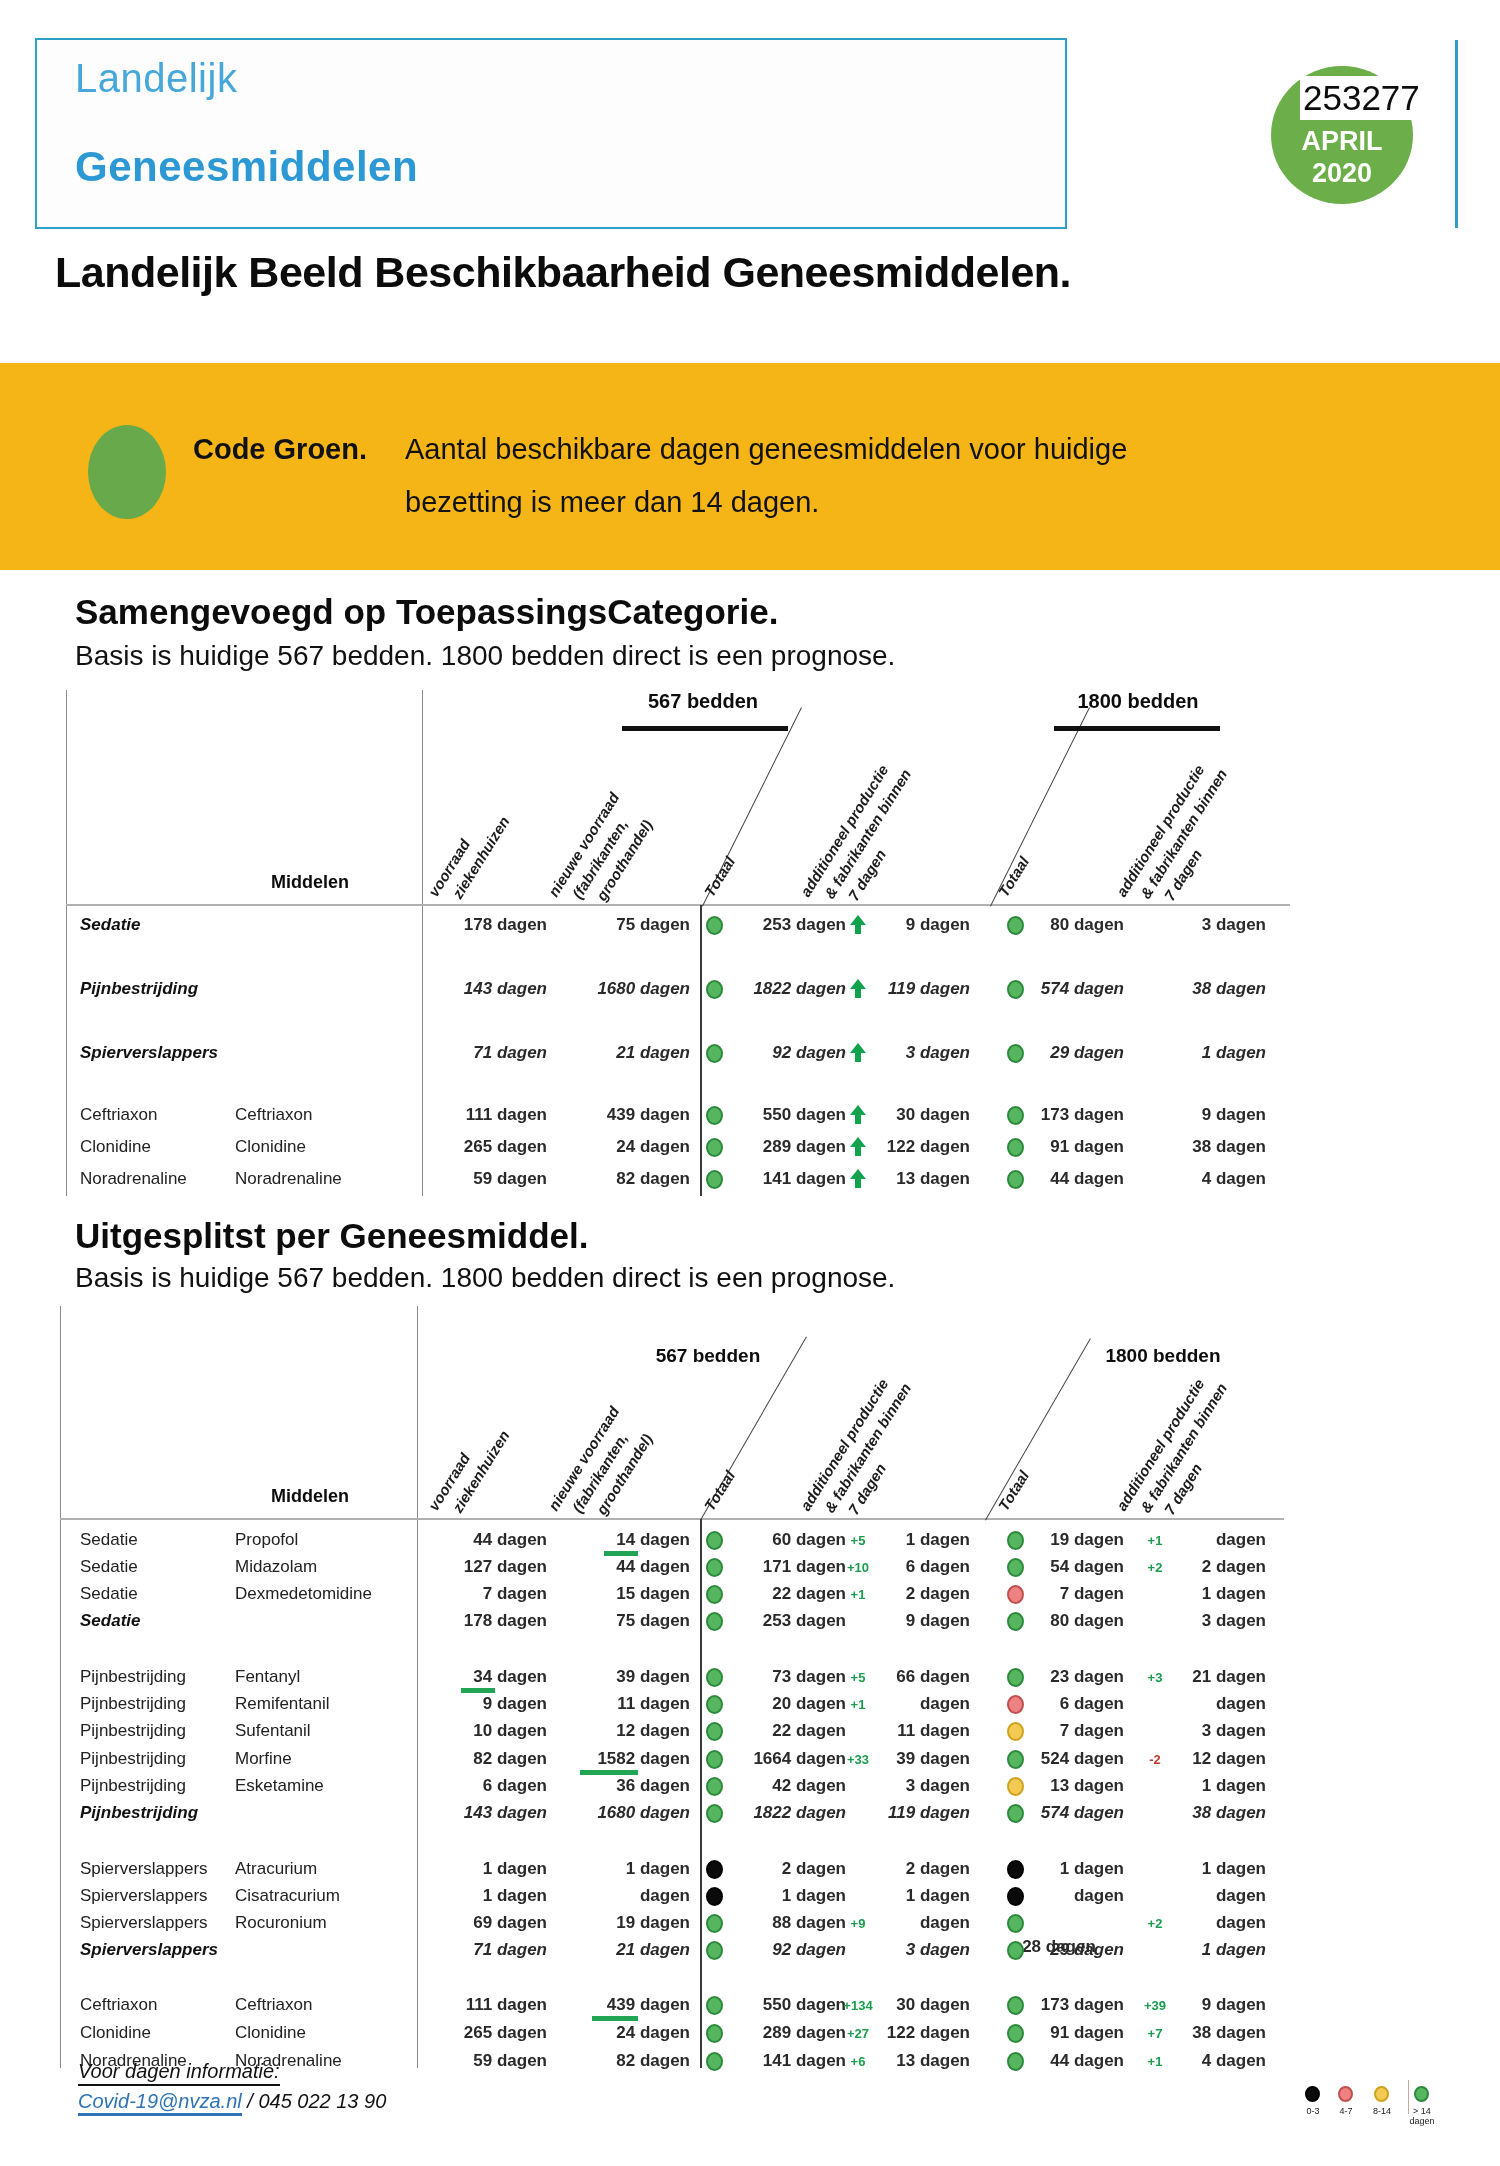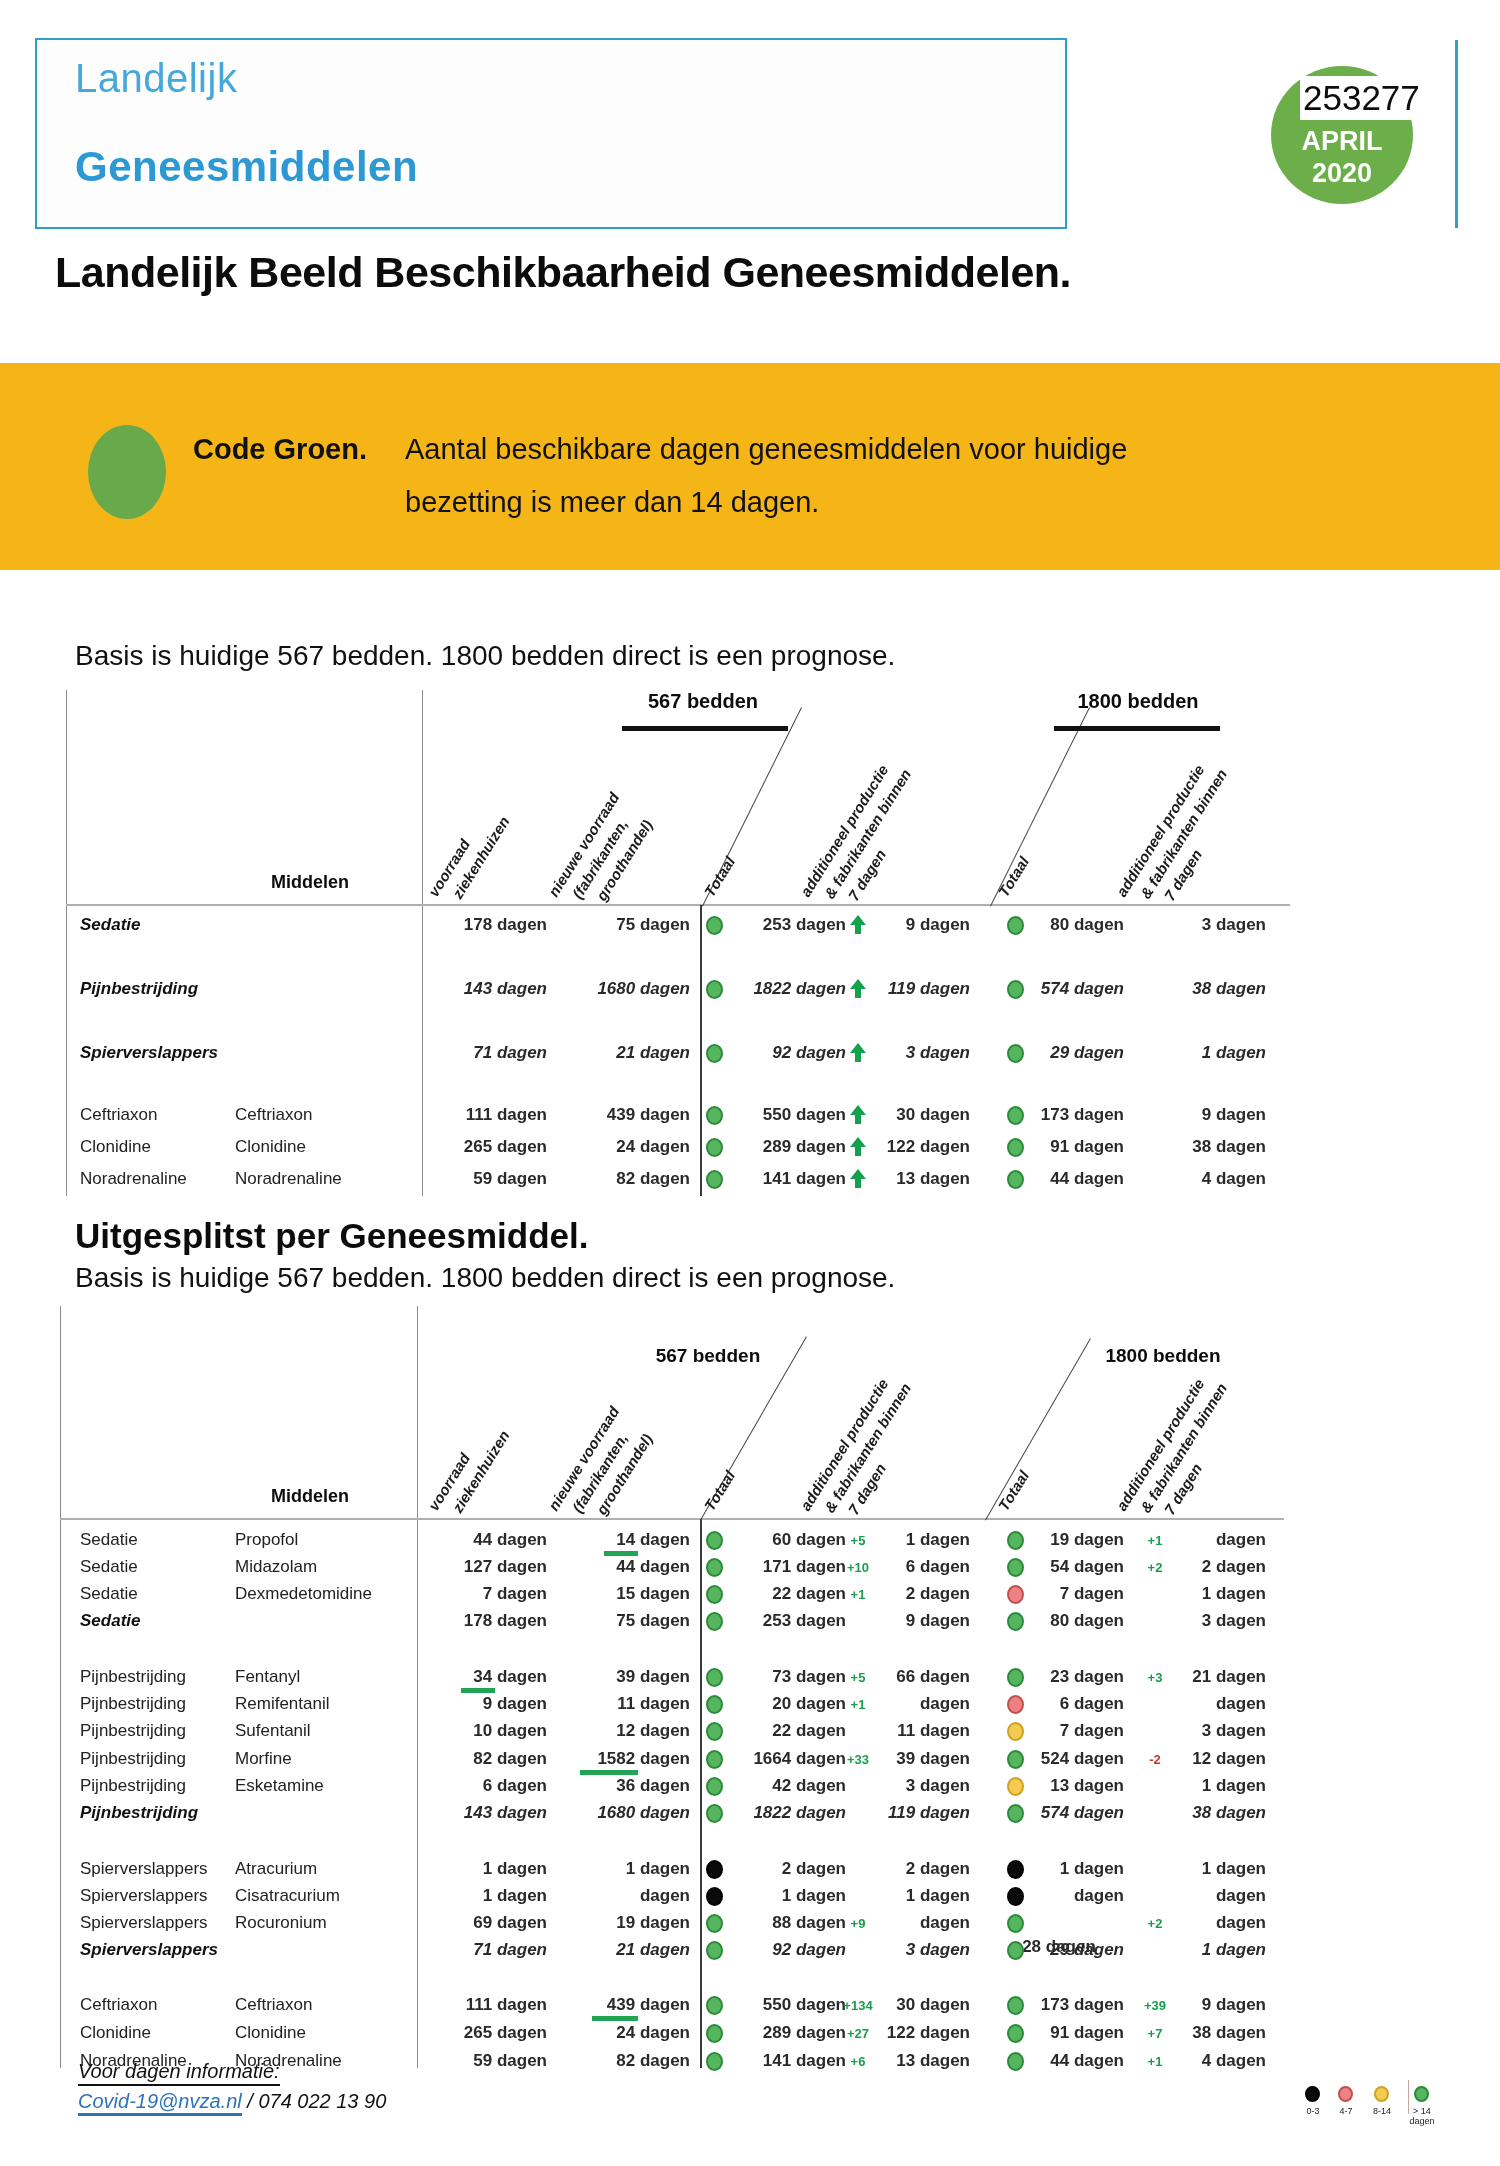--- a/index.html
+++ b/index.html
@@ -78,20 +78,21 @@
 
   <div class="abs main-title">Landelijk Beeld Beschikbaarheid Geneesmiddelen.</div>
 
   <div class="abs banner"></div>
   <div class="abs banner-dot"></div>
   <div class="abs banner-l1">
     <span class="banner-code">Code Groen.</span><span>Aantal beschikbare dagen geneesmiddelen voor huidige</span>
   </div>
   <div class="abs banner-l2">bezetting is meer dan 14 dagen.</div>
 
+  <div class="abs sec-title" style="left:75px;top:592px">Samengevoegd op ToepassingsCategorie.</div>
   <div class="abs sec-sub" style="left:75px;top:640px">Basis is huidige 567 bedden. 1800 bedden direct is een prognose.</div>
 
   <div class="abs sec-title" style="left:75px;top:1216px">Uitgesplitst per Geneesmiddel.</div>
   <div class="abs sec-sub" style="left:75px;top:1262px">Basis is huidige 567 bedden. 1800 bedden direct is een prognose.</div>
 
   <div id="tables">
       <div class="abs vline" style="left: 66px; top: 690px; height: 506px;"></div>
       <div class="abs vline" style="left: 422px; top: 690px; height: 506px;"></div>
       <div class="abs hline" style="left: 66px; top: 904px; width: 1224px;"></div>
       <div class="abs vline-dark" style="left: 700px; top: 905px; height: 291px;"></div>
@@ -404,21 +405,21 @@
       <div class="abs cell delta" style="left: 834px; top: 2051px; width: 48px;">+6</div>
       <div class="abs cell num " style="left: 846px; top: 2050px; width: 124px; text-align: right;">13 dagen</div>
       <div class="abs dot dot-green" style="left: 1007px; top: 2052px;"></div>
       <div class="abs cell num " style="left: 994px; top: 2050px; width: 130px; text-align: right;">44 dagen</div>
       <div class="abs cell delta" style="left: 1131px; top: 2051px; width: 48px;">+1</div>
       <div class="abs cell num " style="left: 1142px; top: 2050px; width: 124px; text-align: right;">4 dagen</div>
     </div>
 
   <div class="abs foot-info" style="left: 78px; top: 2060px;">Voor dagen informatie:</div>
   <div class="abs foot-line" style="left: 78px; top: 2090px;">
-    <span class="foot-link">Covid-19@nvza.nl</span><span class="foot-phone"> / 074 022 13 90</span>
+    <span class="foot-link">Covid-19@nvza.nl</span><span class="foot-phone"> / 045 022 13 90</span>
   </div>
 
   <div id="legend">
       <div class="abs dot dot-black" style="left: 1305px; top: 2086px; width: 15px; height: 16px;"></div>
       <div class="abs legend-label" style="left: 1294px; top: 2106px; width: 38px;">0-3</div>
       <div class="abs dot dot-red" style="left: 1338px; top: 2086px; width: 15px; height: 16px;"></div>
       <div class="abs legend-label" style="left: 1327px; top: 2106px; width: 38px;">4-7</div>
       <div class="abs dot dot-yellow" style="left: 1374px; top: 2086px; width: 15px; height: 16px;"></div>
       <div class="abs legend-label" style="left: 1363px; top: 2106px; width: 38px;">8-14</div>
       <div class="abs dot dot-green" style="left: 1414px; top: 2086px; width: 15px; height: 16px;"></div>

